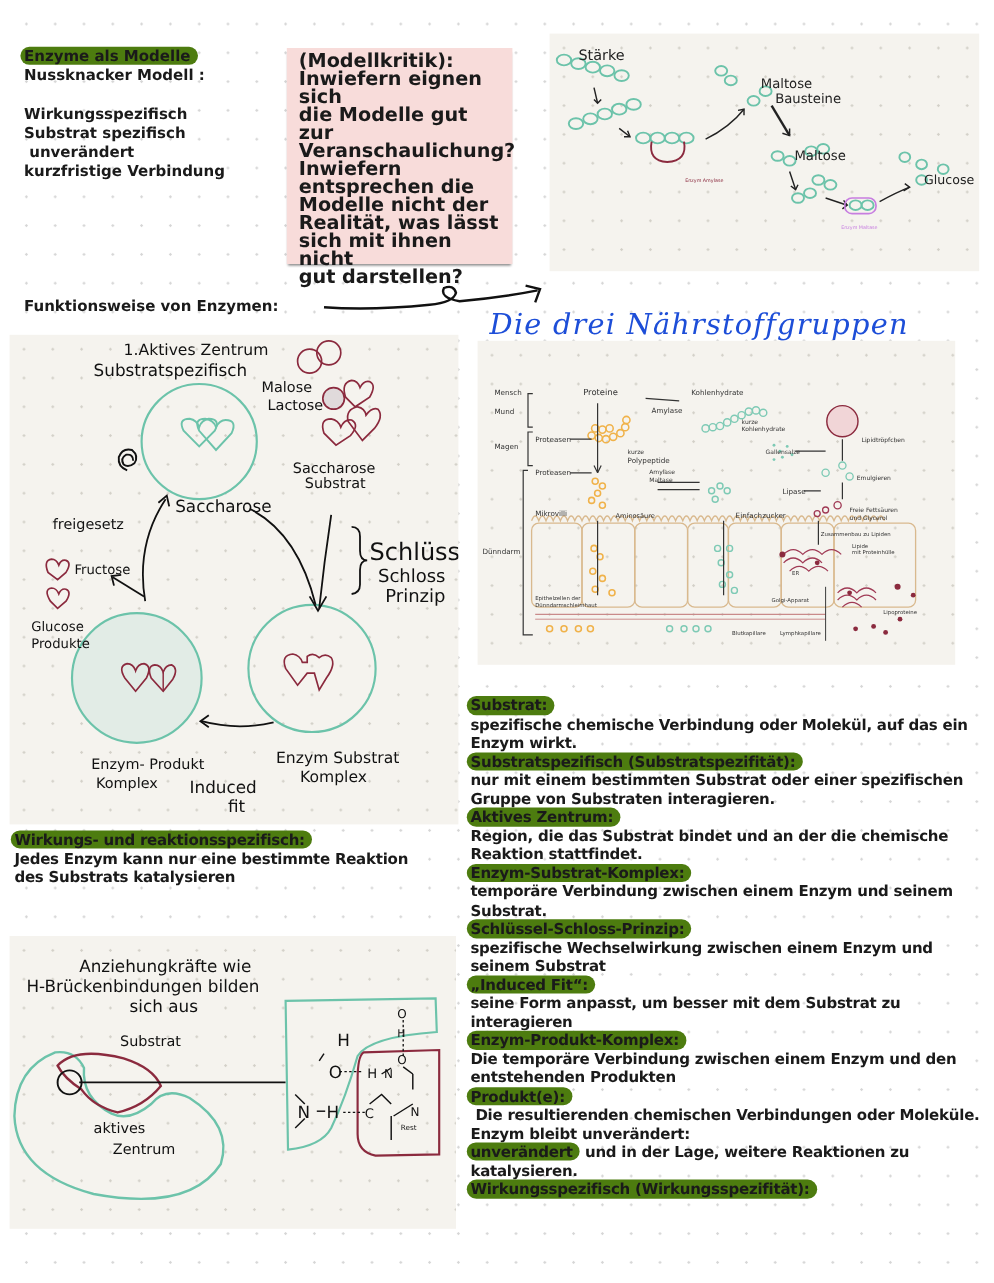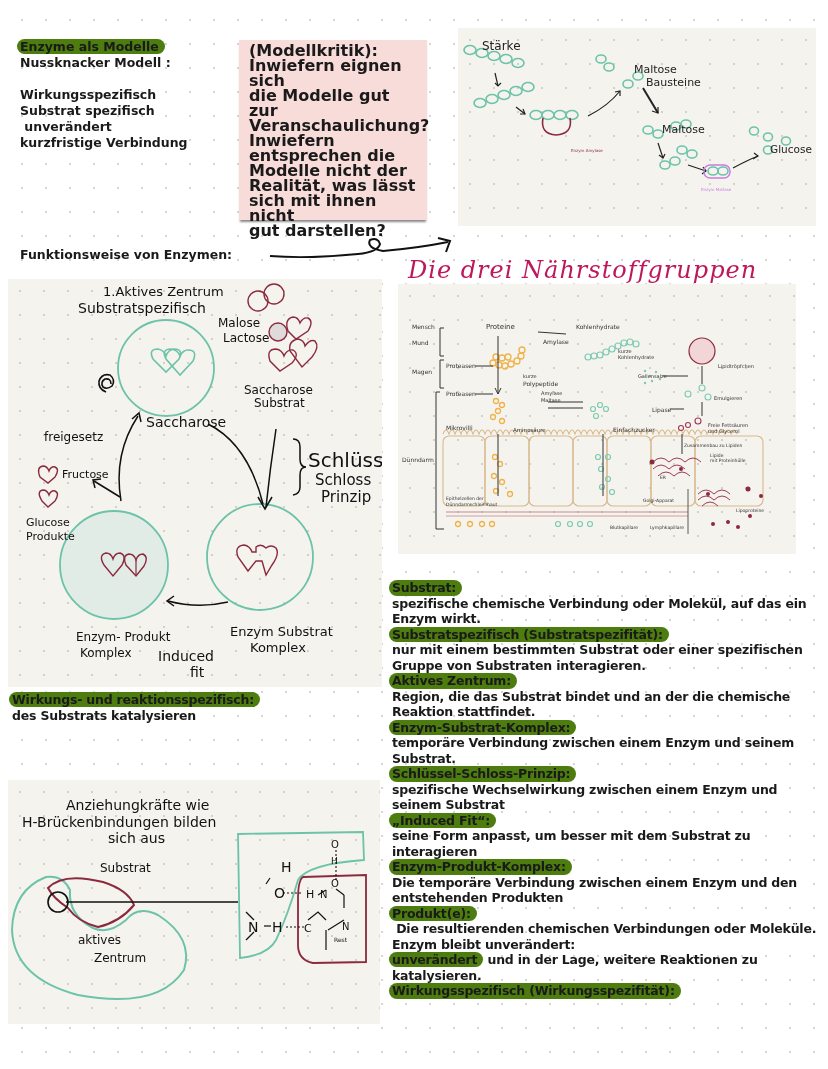--- a/index.html
+++ b/index.html
@@ -40,21 +40,21 @@
   
   .panel { background: #f5f3ee; background-image: radial-gradient(circle, #d3d0c8 1px, transparent 1.2px); background-size: 24px 24px; }
 
   #starch-panel { left: 458px; top: 28px; width: 358px; height: 198px; }
   #enzyme-panel { left: 8px; top: 279px; width: 374px; height: 408px; }
   #nutrient-panel { left: 398px; top: 284px; width: 398px; height: 270px; }
   #hbond-panel { left: 8px; top: 780px; width: 372px; height: 244px; }
 
   #func-title { left: 20px; top: 247px; font-size: 12.5px; font-weight: bold; }
   #nutrient-title {
-    left: 408px; top: 256px; font-size: 24px; color: #be185d;
+    left: 408px; top: 256px; font-size: 24px; color: #1d4ed8;
     font-family: "DejaVu Serif", serif; font-style: italic; letter-spacing: 1px;
   }
 
   #wirkungs-note { left: 12px; top: 692px; width: 380px; }
 
   #glossary { left: 392px; top: 564px; width: 430px; margin-top: 16px; }
   #glossary .entry-title { display: inline-block; }
   #glossary .entry-text { display: block; }
 
   svg text { font-family: "DejaVu Sans", sans-serif; }
@@ -391,20 +391,21 @@
       <text x="48" y="216" font-size="4.5">Epithelzellen der</text>
       <text x="48" y="222" font-size="4.5">Dünndarmschleimhaut</text>
       <text x="212" y="245" font-size="4.5">Blutkapillare</text>
       <text x="252" y="245" font-size="4.5">Lymphkapillare</text>
     </g>
   </svg>
 </div>
 
 <div id="wirkungs-note" class="abs">
   <div class="note-text"><span class="hl">Wirkungs- und reaktionsspezifisch:</span></div>
+  <div class="note-text">Jedes Enzym kann nur eine bestimmte Reaktion</div>
   <div class="note-text">des Substrats katalysieren</div>
 </div>
 
 <div id="hbond-panel" class="abs panel">
   <svg width="372" height="240" viewBox="0 0 372 240">
     <path d="M38 97 Q5 110 4 150 Q6 198 70 215 Q150 230 176 190 Q186 158 150 135 Q130 125 118 140 Q100 155 85 148 Q60 135 62 110 Q55 95 38 97 Z" fill="none" stroke="#6cc3aa" stroke-width="2"></path>
     <path d="M40 108 Q55 92 95 102 Q120 110 126 125 Q112 142 90 147 Q70 142 60 128 Q45 118 40 108 Z" fill="none" stroke="#8b2a3e" stroke-width="2"></path>
     <circle cx="50" cy="122" r="10" fill="none" stroke="#111" stroke-width="1.6"></circle>
     <path d="M58 122 L230 122" stroke="#111" stroke-width="1.4"></path>
     <path d="M230 54 L355 52 L356 80 Q300 84 290 100 Q280 135 268 160 Q260 175 232 178 Z" fill="none" stroke="#6cc3aa" stroke-width="1.8"></path>

